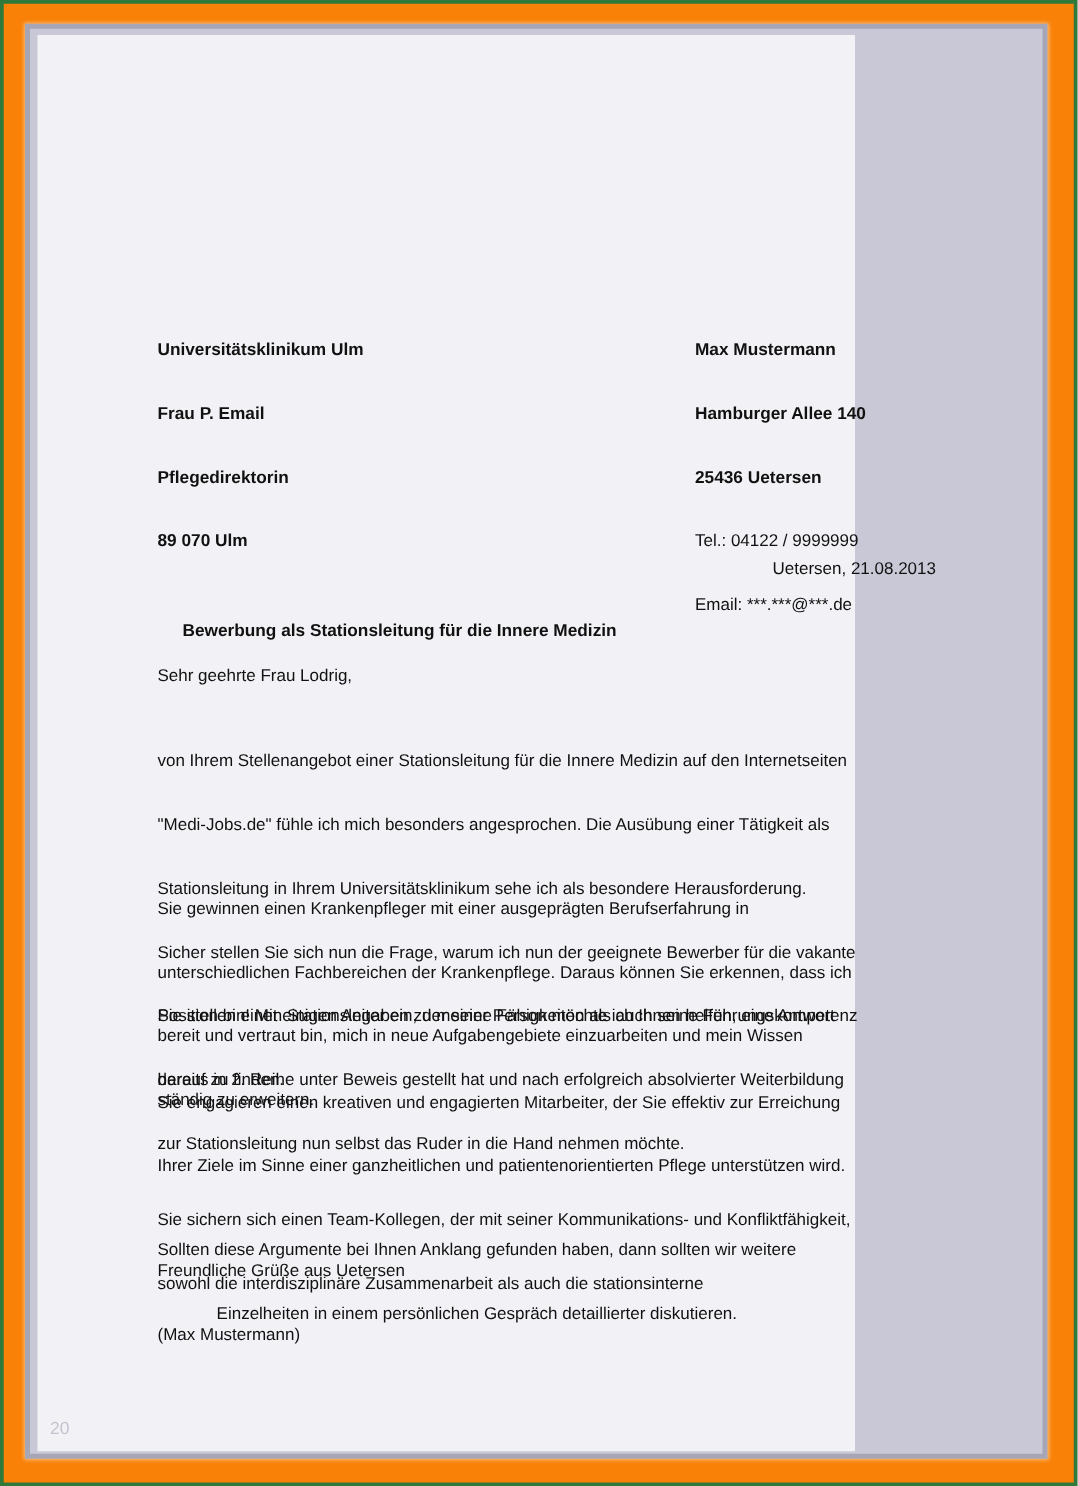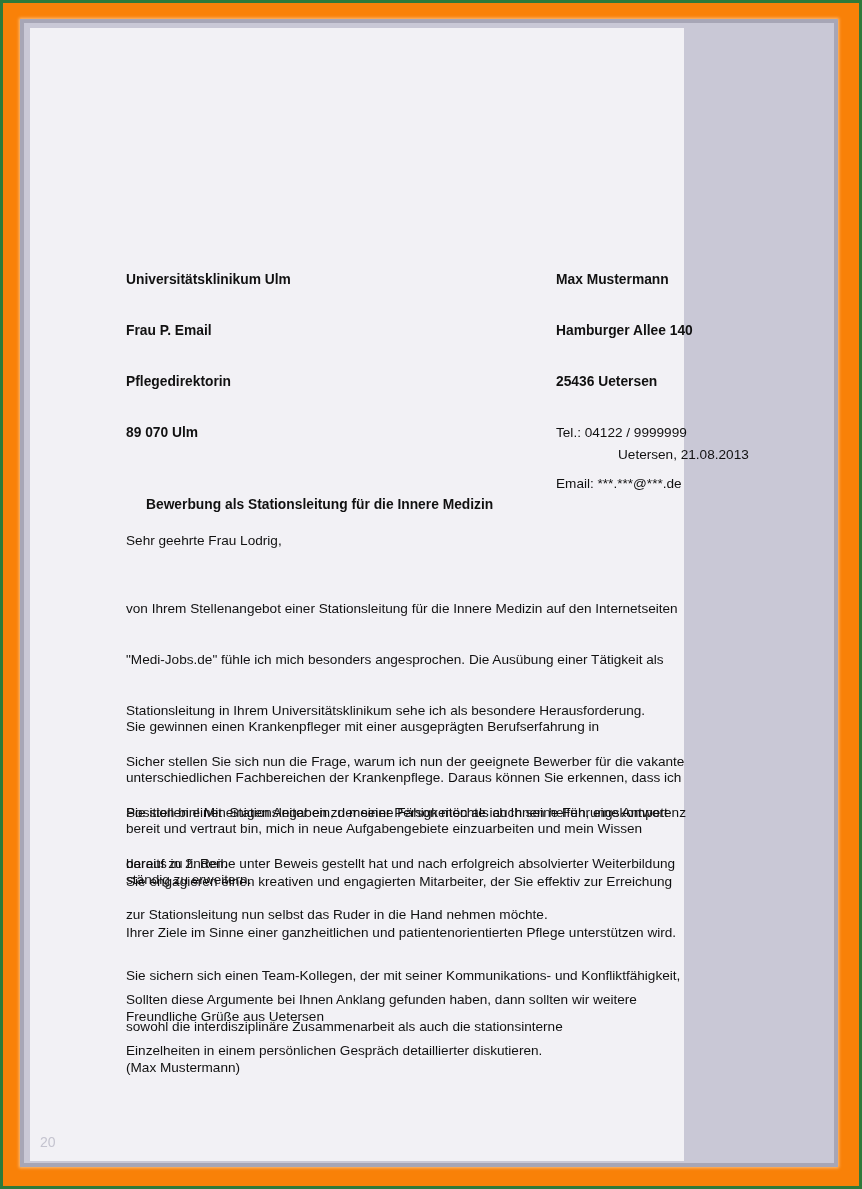--- a/index.html
+++ b/index.html
@@ -51,21 +51,21 @@
     .sender { left: 526px; top: 209px; }
     .date { left: 556px; top: 418px; margin-left: 32px; }
     .subject { left: 96px; top: 468px; padding-left: 20px; }
     .salutation { left: 96px; top: 504px; text-align: center; }
     .para { left: 96px; }
     .p1 { top: 538px; }
     .p2 { top: 656px; }
     .p3 { top: 742px; }
     .p4 { top: 811px; }
     .p5 { top: 905px; }
-    .p6 { top: 929px; }
+    .p6 { top: 929px; text-align: center; }
     .closing { left: 96px; top: 980px; }
     .signature { left: 96px; top: 1031px; }
     .page-number {
       position: absolute;
       left: 10px; top: 1106px;
       font-size: 14px;
       color: #c4c3cf;
     }
     .line { display: block; }
   </style>

